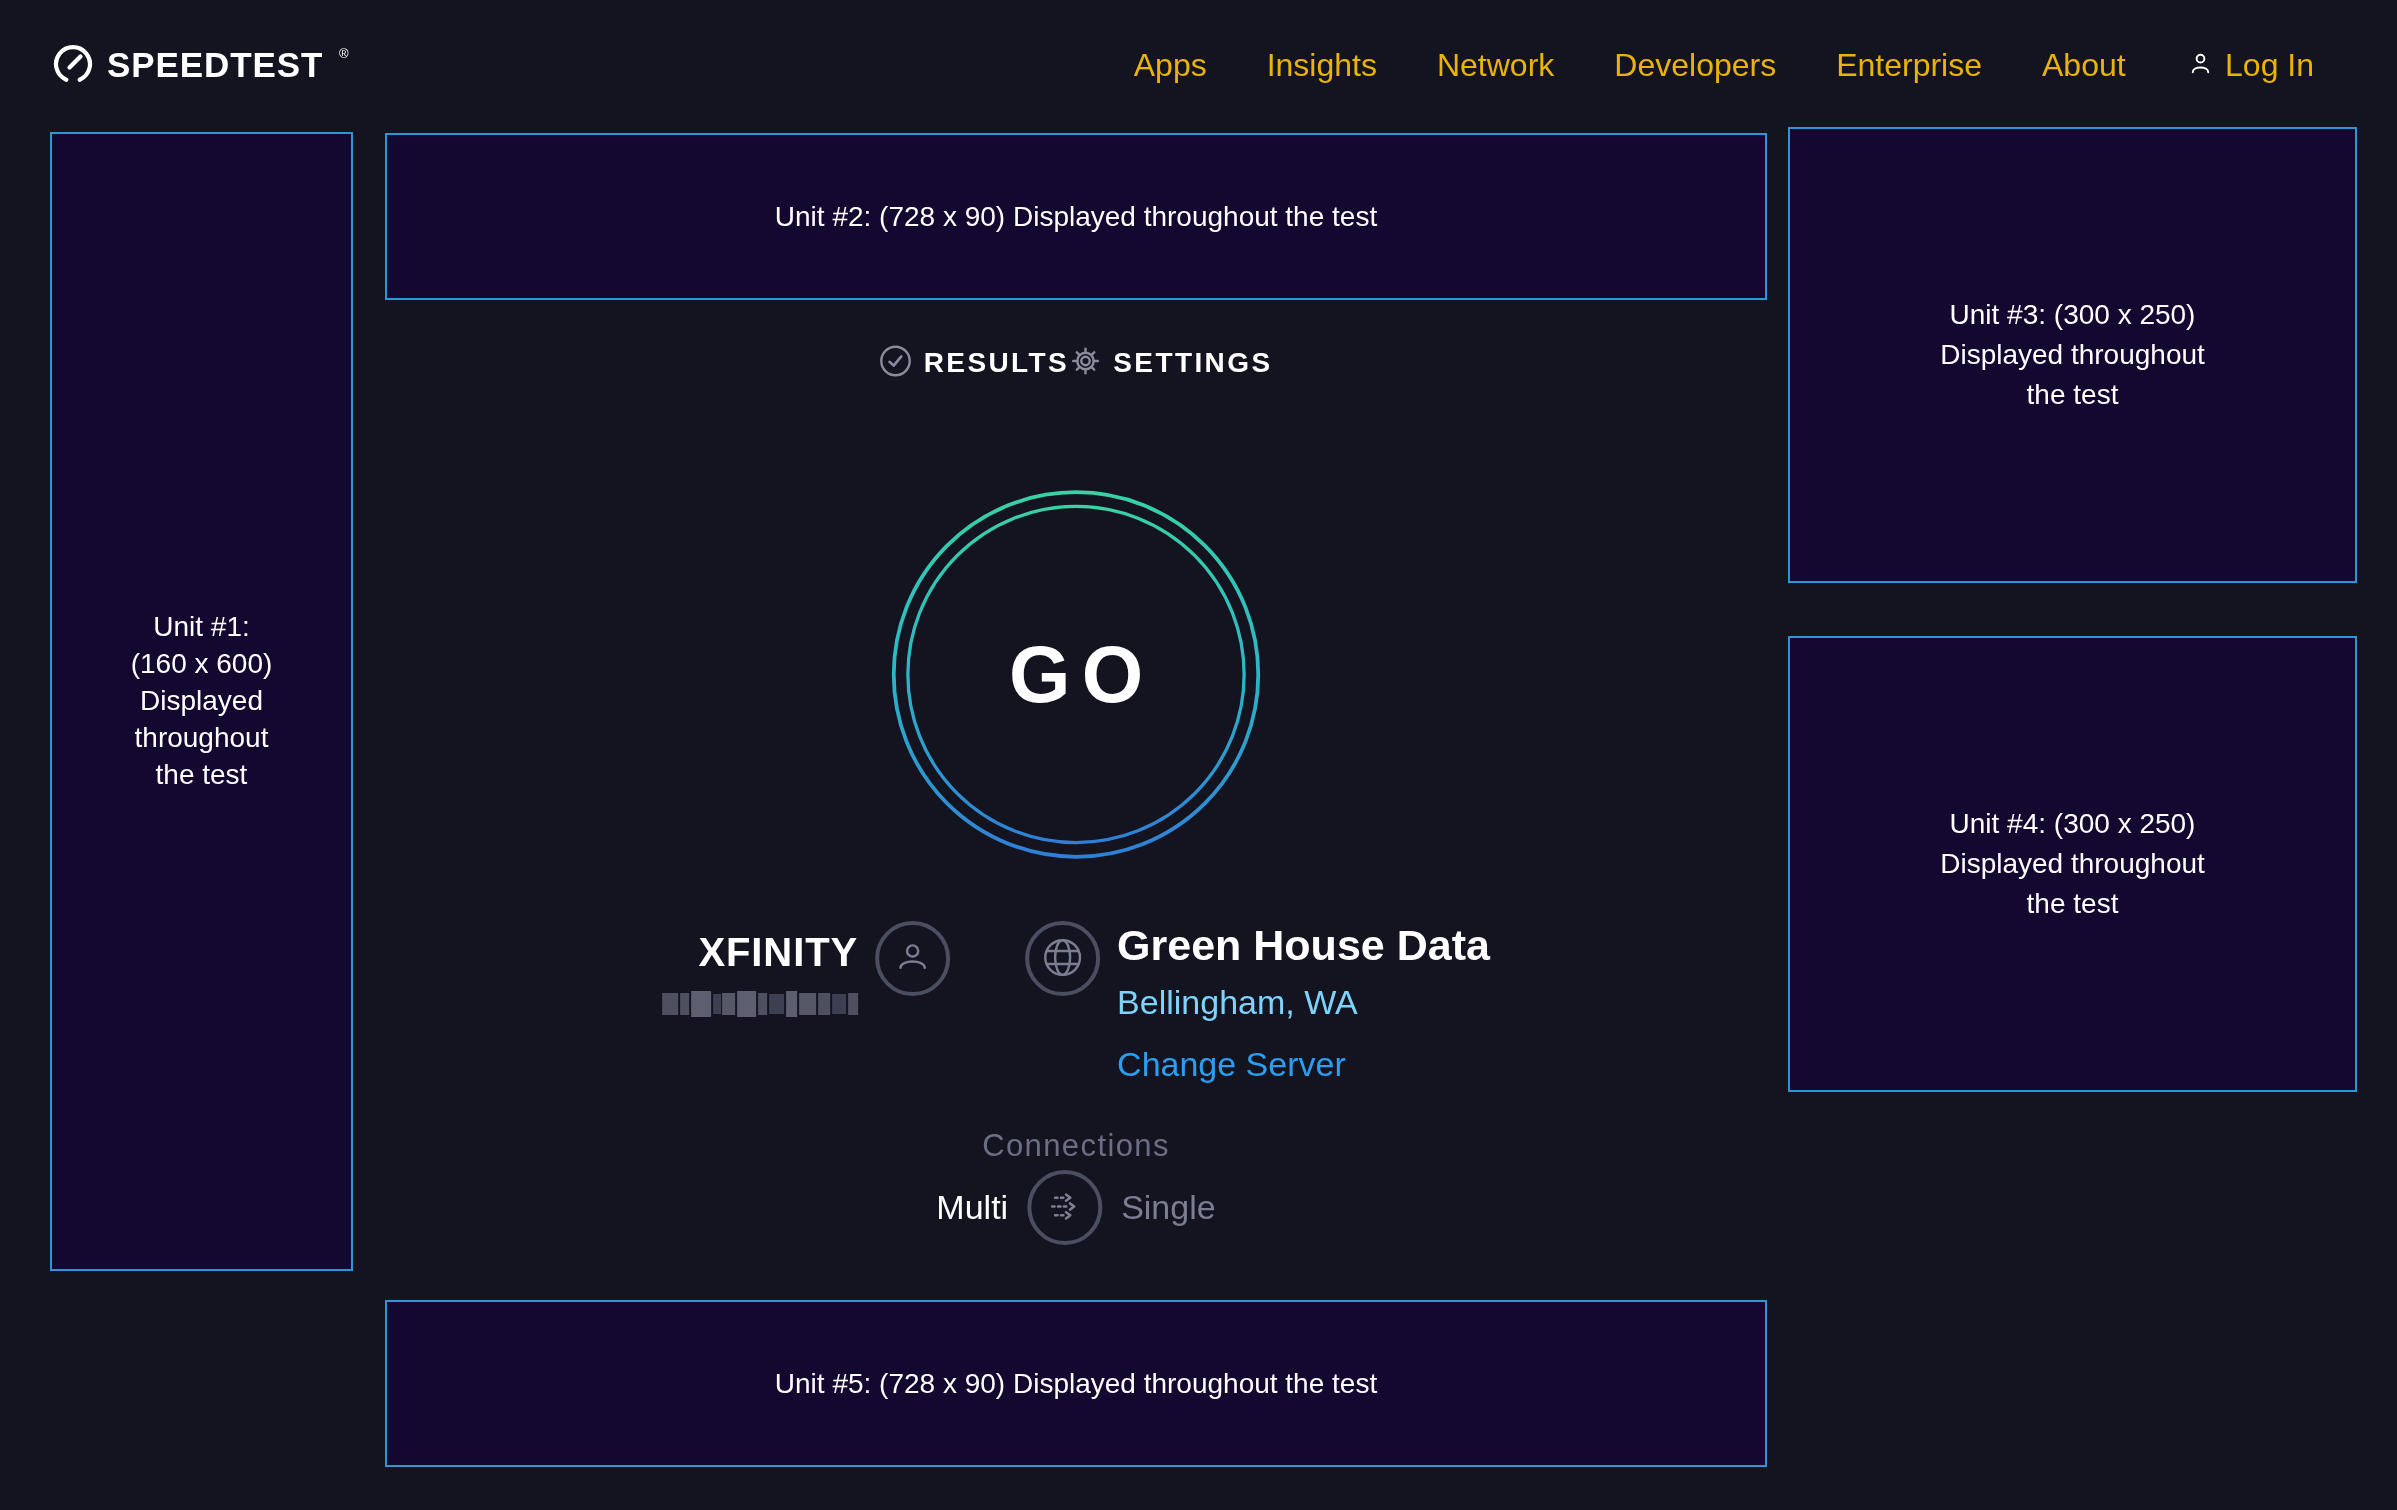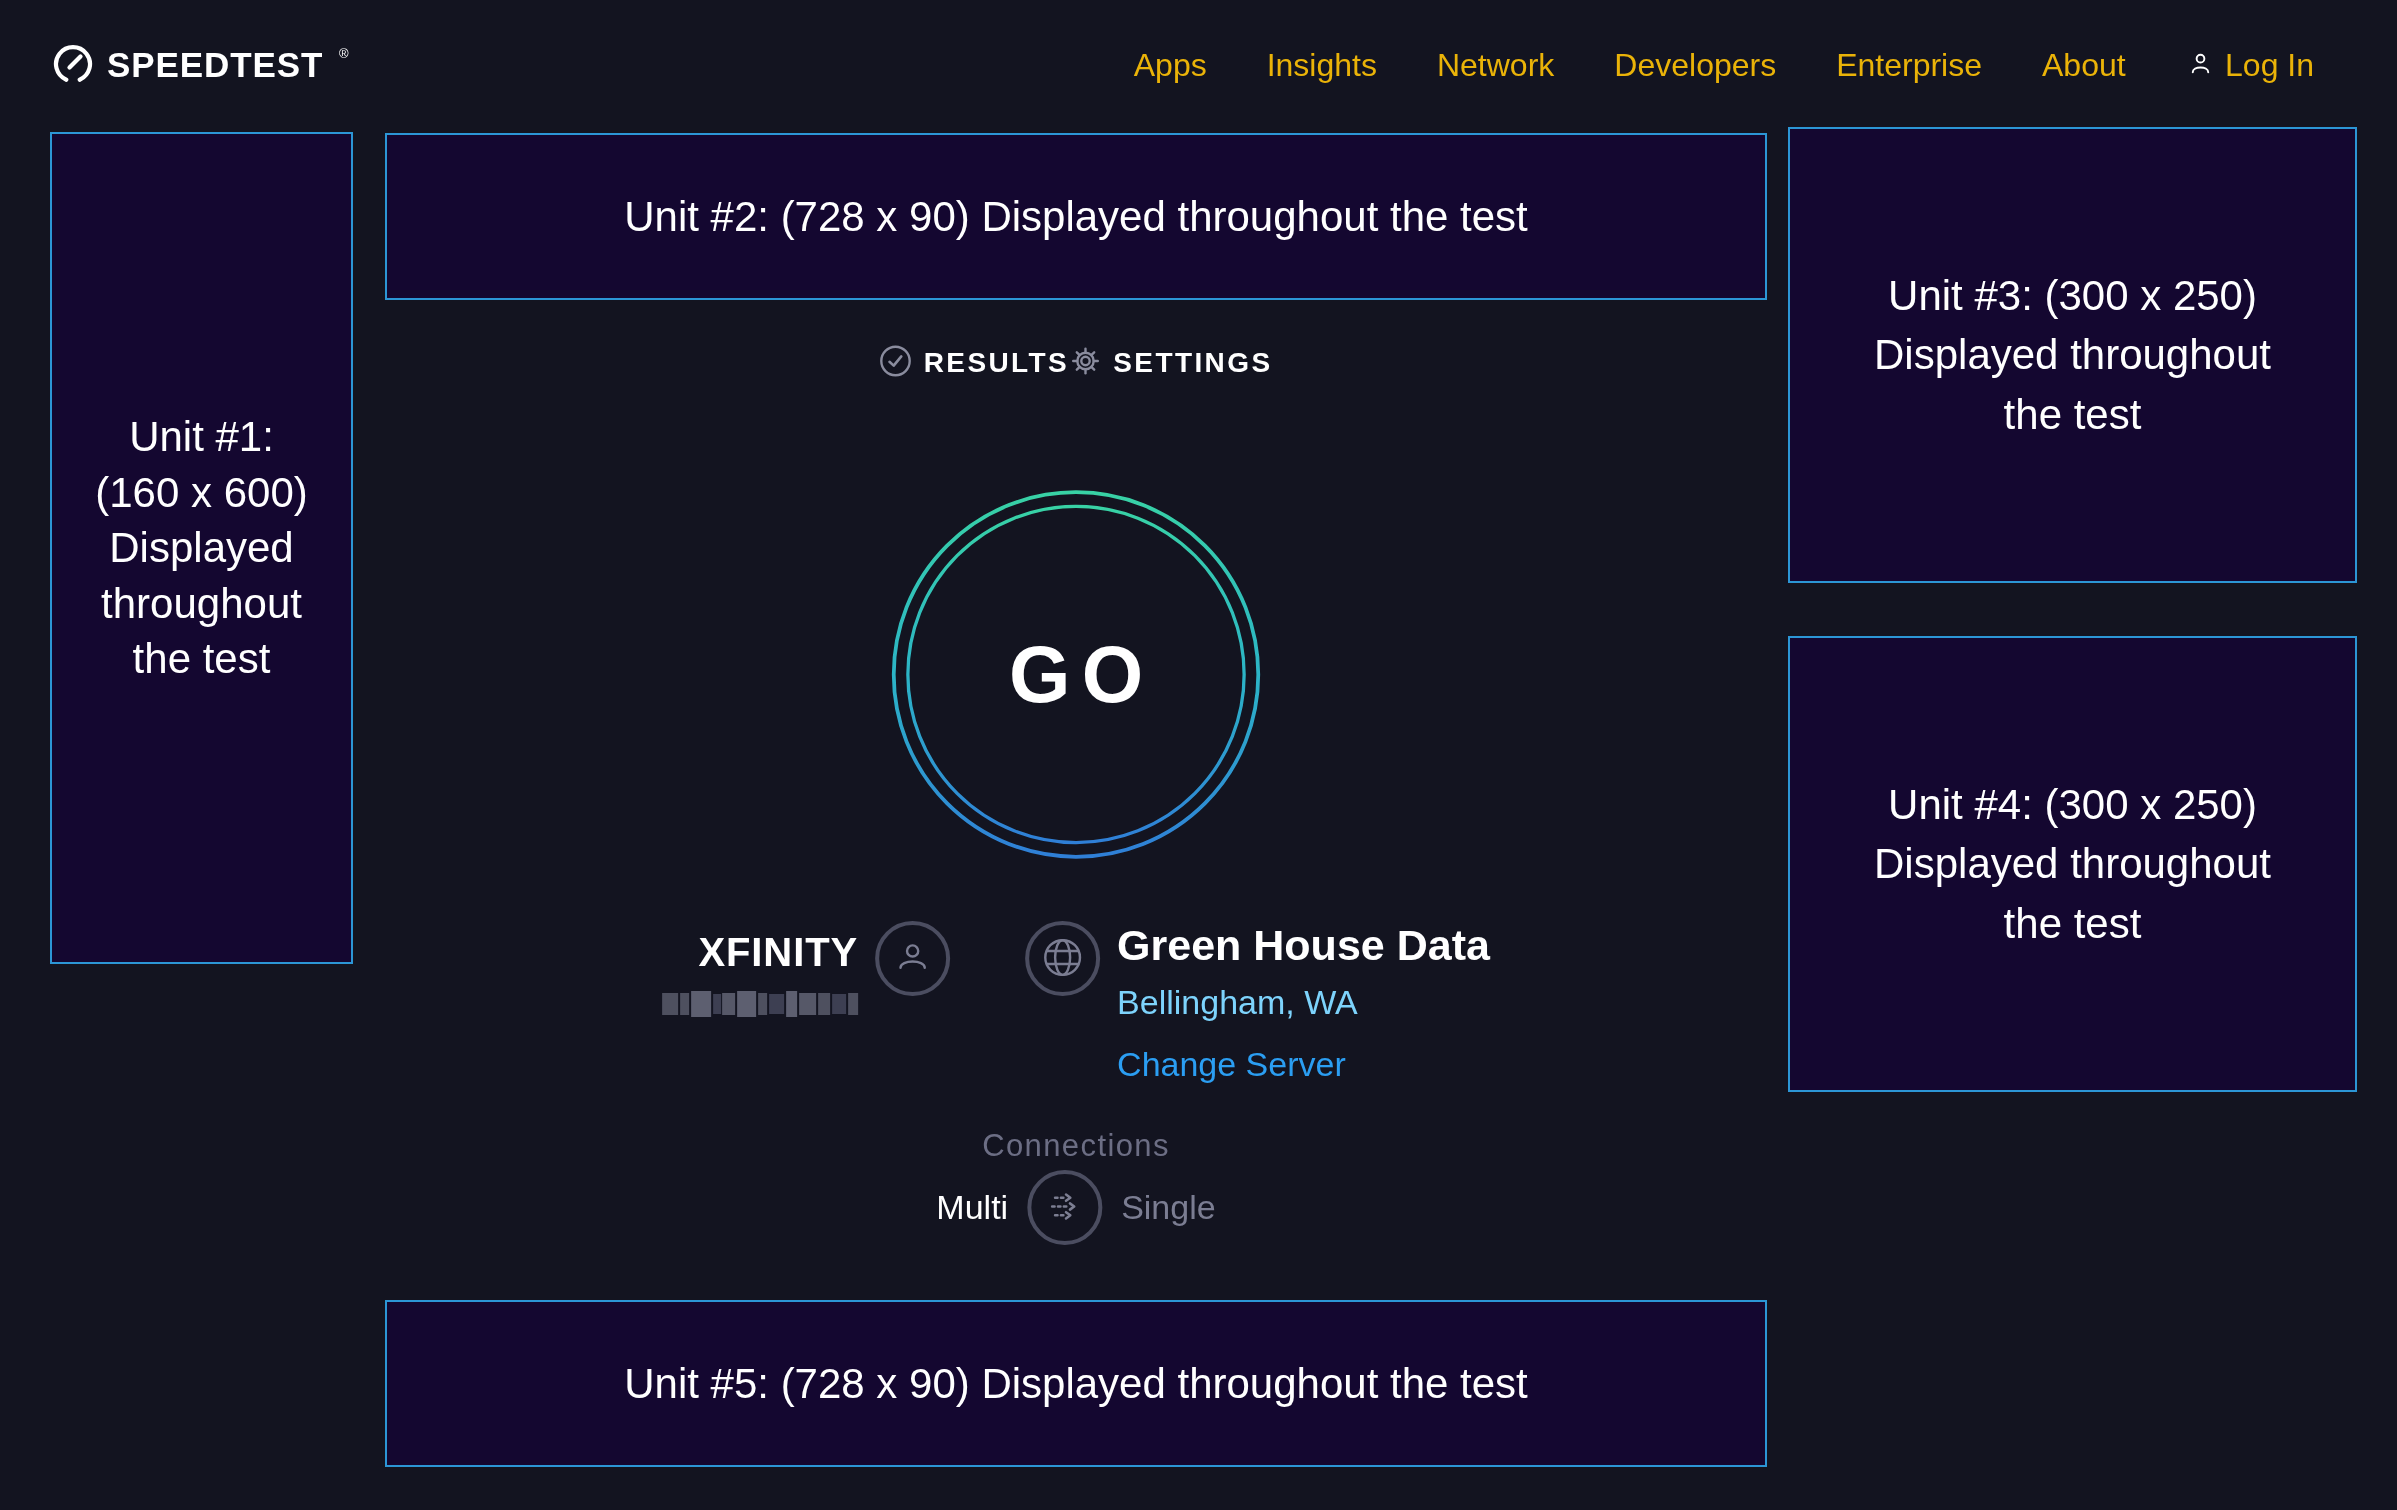--- a/index.html
+++ b/index.html
@@ -20,24 +20,24 @@
   .main-nav{display:flex;align-items:center;gap:60px;}
   .nav-item{font-size:32px;color:#eab308;cursor:pointer;text-decoration:none;font-weight:400;}
   .login{display:flex;align-items:center;gap:10.4px;cursor:pointer;}
   .login .nav-item{cursor:pointer;}
   
   .ad-unit{
     position:absolute;background:#140730;border:2.8px solid #2c96d6;
     display:flex;align-items:center;justify-content:center;box-sizing:border-box;
   }
   .ad-text{
-    color:#fff;font-size:42px;line-height:1.42;text-align:center;
+    color:#fff;font-size:28px;line-height:1.42;text-align:center;
     white-space:pre-line;font-family:"Liberation Sans",sans-serif;
   }
-  #unit1{left:50px;top:132px;width:303px;height:832px;}
+  #unit1{left:50px;top:132px;width:303px;height:1139px;}
   #unit1 .ad-text{line-height:1.32;}
   #unit2{left:385px;top:133px;width:1382px;height:167px;}
   #unit3{left:1788px;top:127px;width:569px;height:456px;justify-content:center;}
   #unit4{left:1788px;top:636px;width:569px;height:456px;}
   #unit5{left:385px;top:1300px;width:1382px;height:167px;}
   
   .tabs{
     position:absolute;top:345px;left:1076px;transform:translateX(-50%);
     display:flex;align-items:flex-start;
   }

